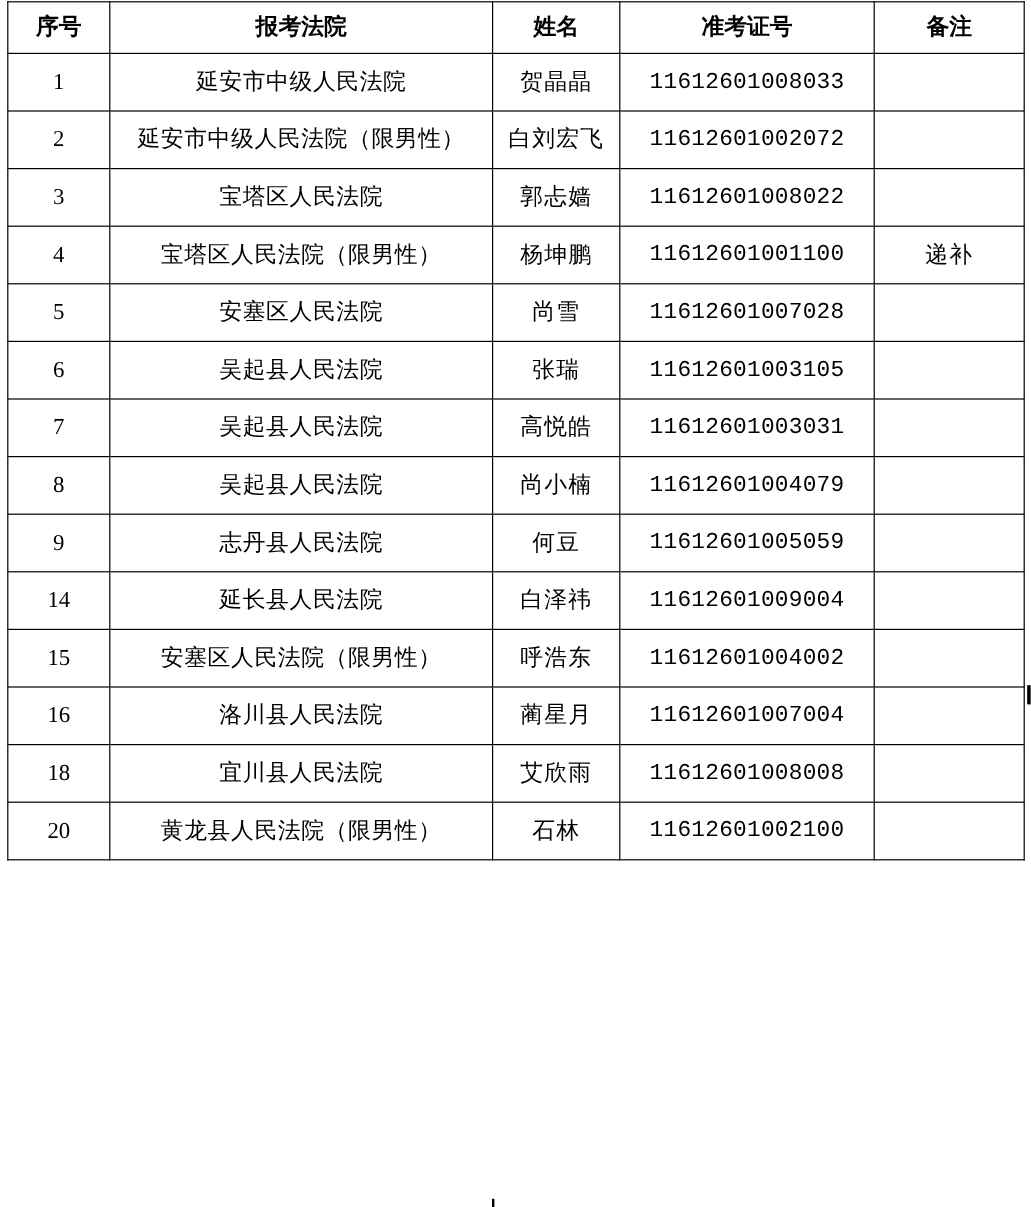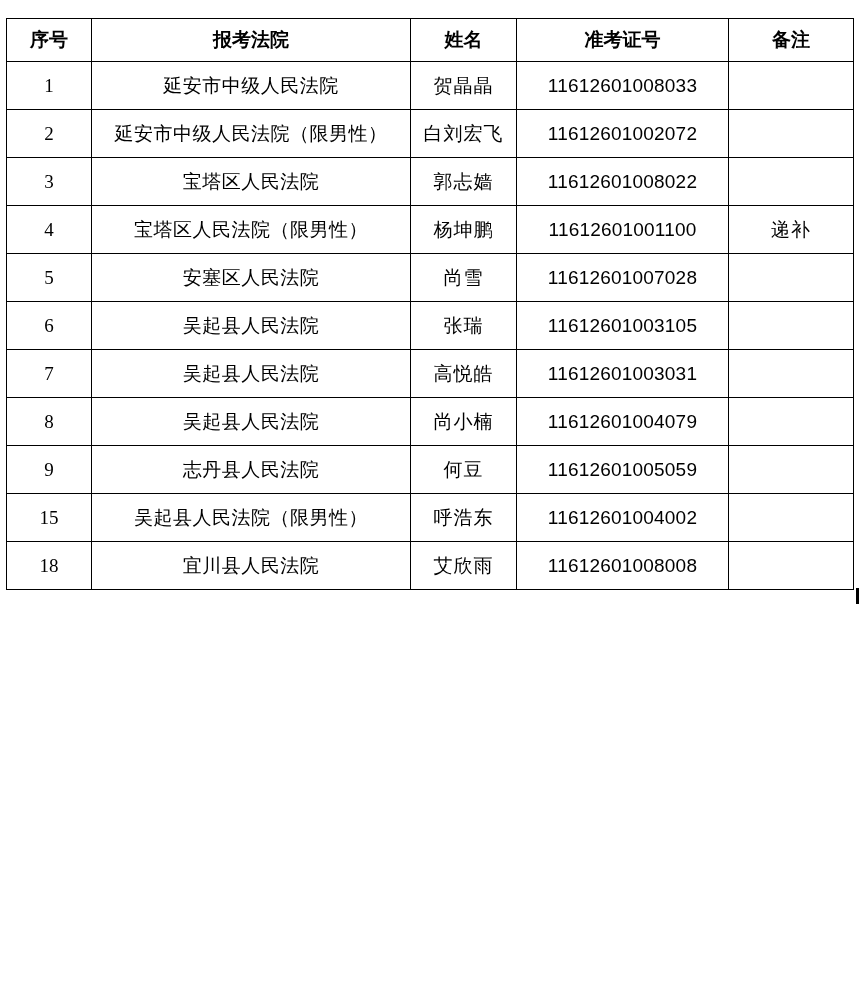--- a/index.html
+++ b/index.html
@@ -17,21 +17,21 @@
   .page {
     width: 859px;
     height: 1006px;
     position: relative;
     box-sizing: border-box;
   }
   table.exam-table {
     border-collapse: collapse;
     width: 847px;
     margin-left: 6px;
-    margin-top: 18px;
+    margin-top: 1px;
     table-layout: fixed;
   }
   table.exam-table td,
   table.exam-table th {
     border: 1px solid #000000;
     text-align: center;
     vertical-align: middle;
     font-size: 19px;
     padding: 0;
     height: 47px;
@@ -49,21 +49,21 @@
   
   col.c-index { width: 85px; }
   col.c-court { width: 319px; }
   col.c-name  { width: 106px; }
   col.c-ticket{ width: 212px; }
   col.c-note  { width: 125px; }
 
   td.index-cell { font-weight: bold; }
   td.court-cell { letter-spacing: 0.5px; }
   td.name-cell  { letter-spacing: 1px; }
-  td.ticket-cell { font-family: Liberation Sans, sans-serif; letter-spacing: 0.2px; }
+  td.ticket-cell { font-family: Liberation Mono, monospace; letter-spacing: 0.2px; }
   td.note-cell  { letter-spacing: 1px; }
 
   
   .edge-mark {
     position: absolute;
     right: 0px;
     top: 570px;
     width: 3px;
     height: 16px;
     background: #000000;
@@ -156,31 +156,52 @@
           <td class="note-cell"></td>
         </tr>
         <tr>
           <td class="index-cell">9</td>
           <td class="court-cell">志丹县人民法院</td>
           <td class="name-cell">何豆</td>
           <td class="ticket-cell">11612601005059</td>
           <td class="note-cell"></td>
         </tr>
         <tr>
+          <td class="index-cell">14</td>
+          <td class="court-cell">延长县人民法院</td>
+          <td class="name-cell">白泽祎</td>
+          <td class="ticket-cell">11612601009004</td>
+          <td class="note-cell"></td>
+        </tr>
+        <tr>
           <td class="index-cell">15</td>
-          <td class="court-cell">吴起县人民法院（限男性）</td>
+          <td class="court-cell">安塞区人民法院（限男性）</td>
           <td class="name-cell">呼浩东</td>
           <td class="ticket-cell">11612601004002</td>
+          <td class="note-cell"></td>
+        </tr>
+        <tr>
+          <td class="index-cell">16</td>
+          <td class="court-cell">洛川县人民法院</td>
+          <td class="name-cell">蔺星月</td>
+          <td class="ticket-cell">11612601007004</td>
           <td class="note-cell"></td>
         </tr>
         <tr>
           <td class="index-cell">18</td>
           <td class="court-cell">宜川县人民法院</td>
           <td class="name-cell">艾欣雨</td>
           <td class="ticket-cell">11612601008008</td>
           <td class="note-cell"></td>
         </tr>
+        <tr>
+          <td class="index-cell">20</td>
+          <td class="court-cell">黄龙县人民法院（限男性）</td>
+          <td class="name-cell">石林</td>
+          <td class="ticket-cell">11612601002100</td>
+          <td class="note-cell"></td>
+        </tr>
       </tbody>
   </table>
 
   <div class="edge-mark"></div>
   <div class="bottom-stub"></div>
 </div>
 
 </body></html>

